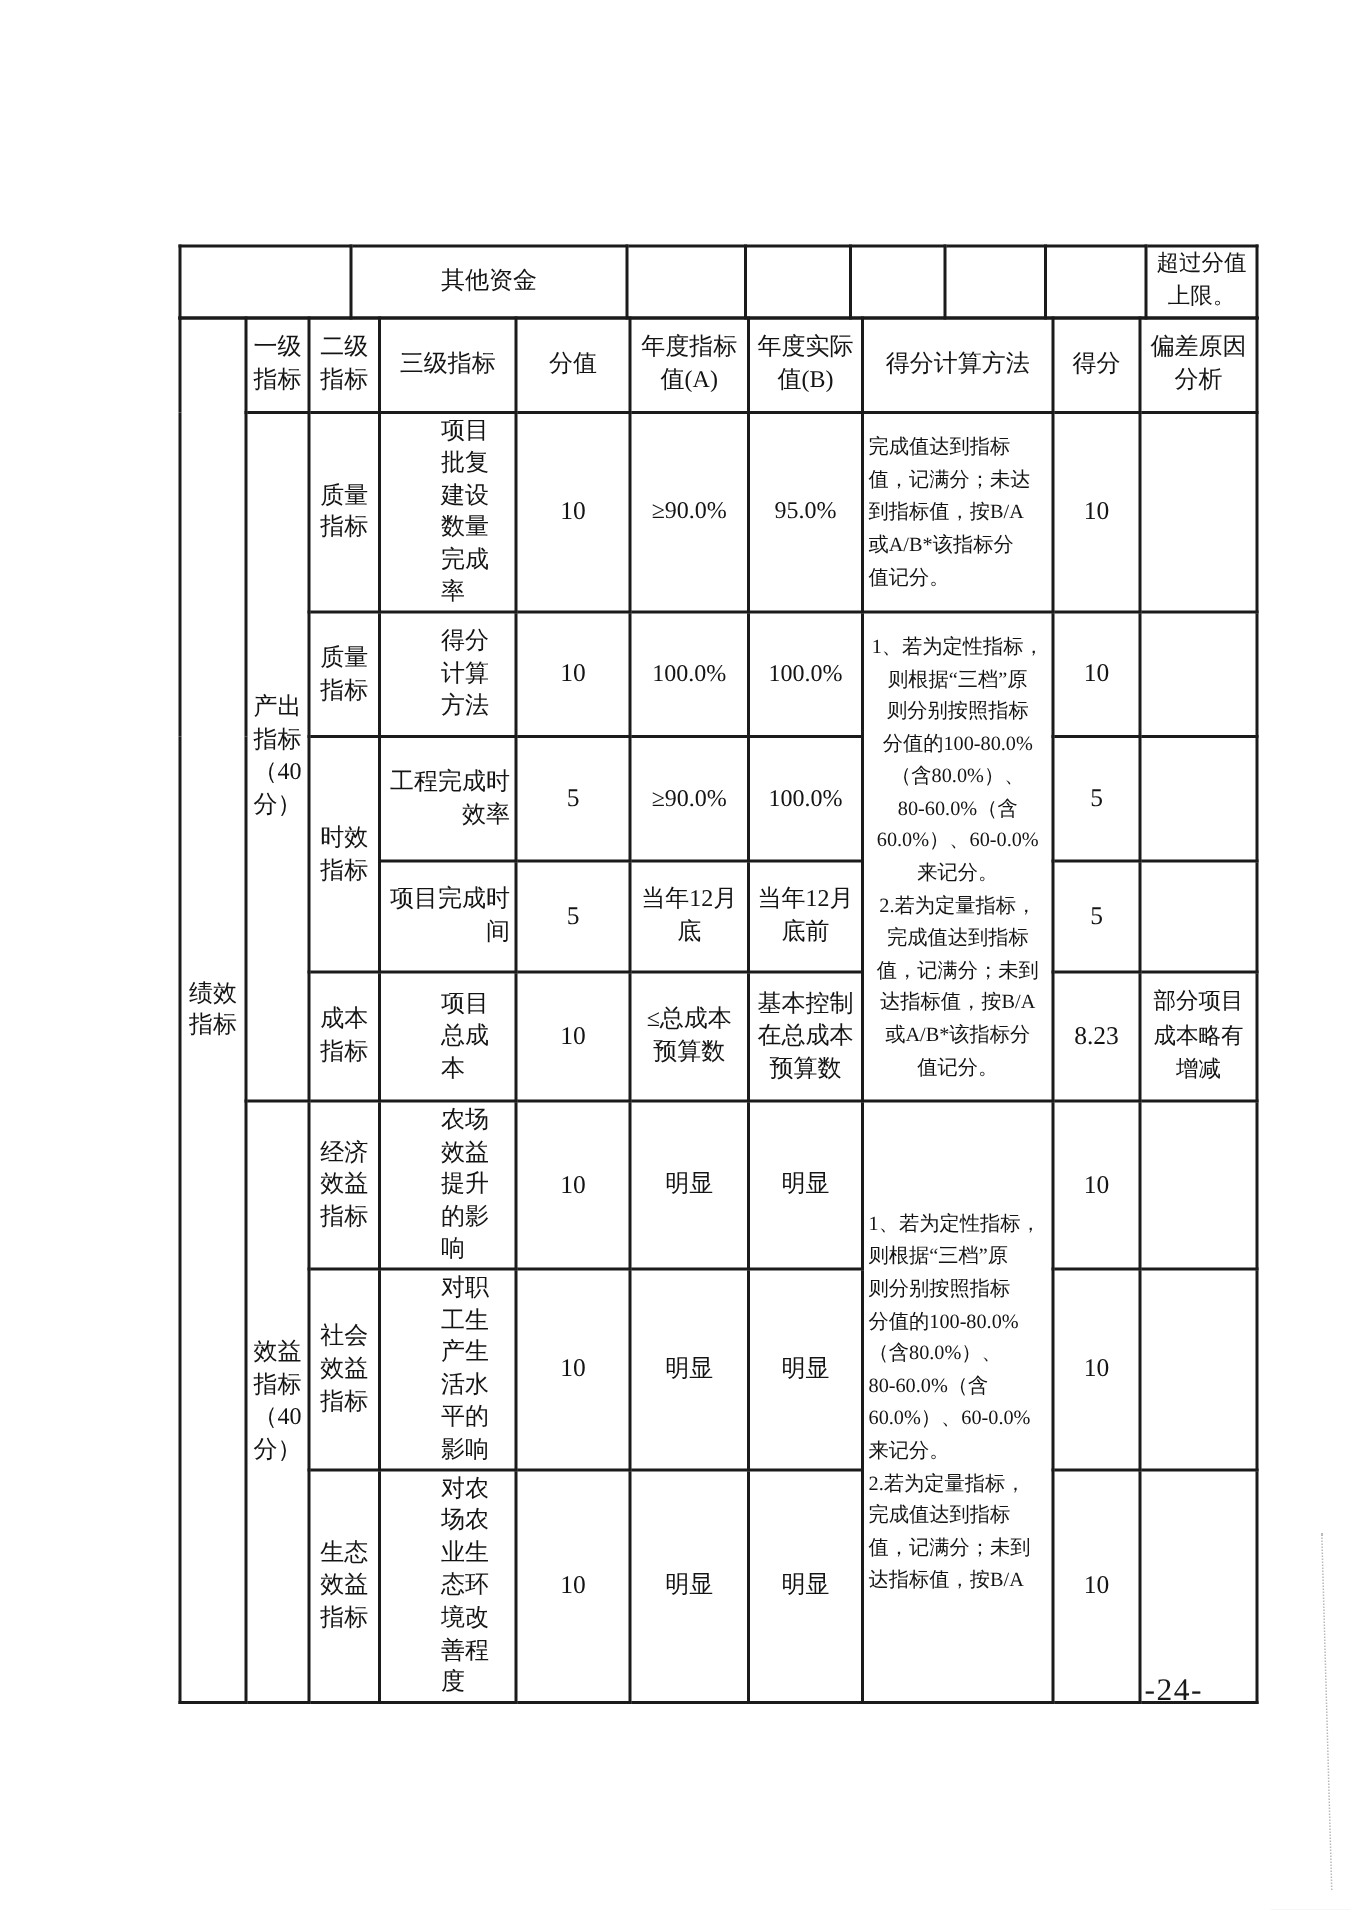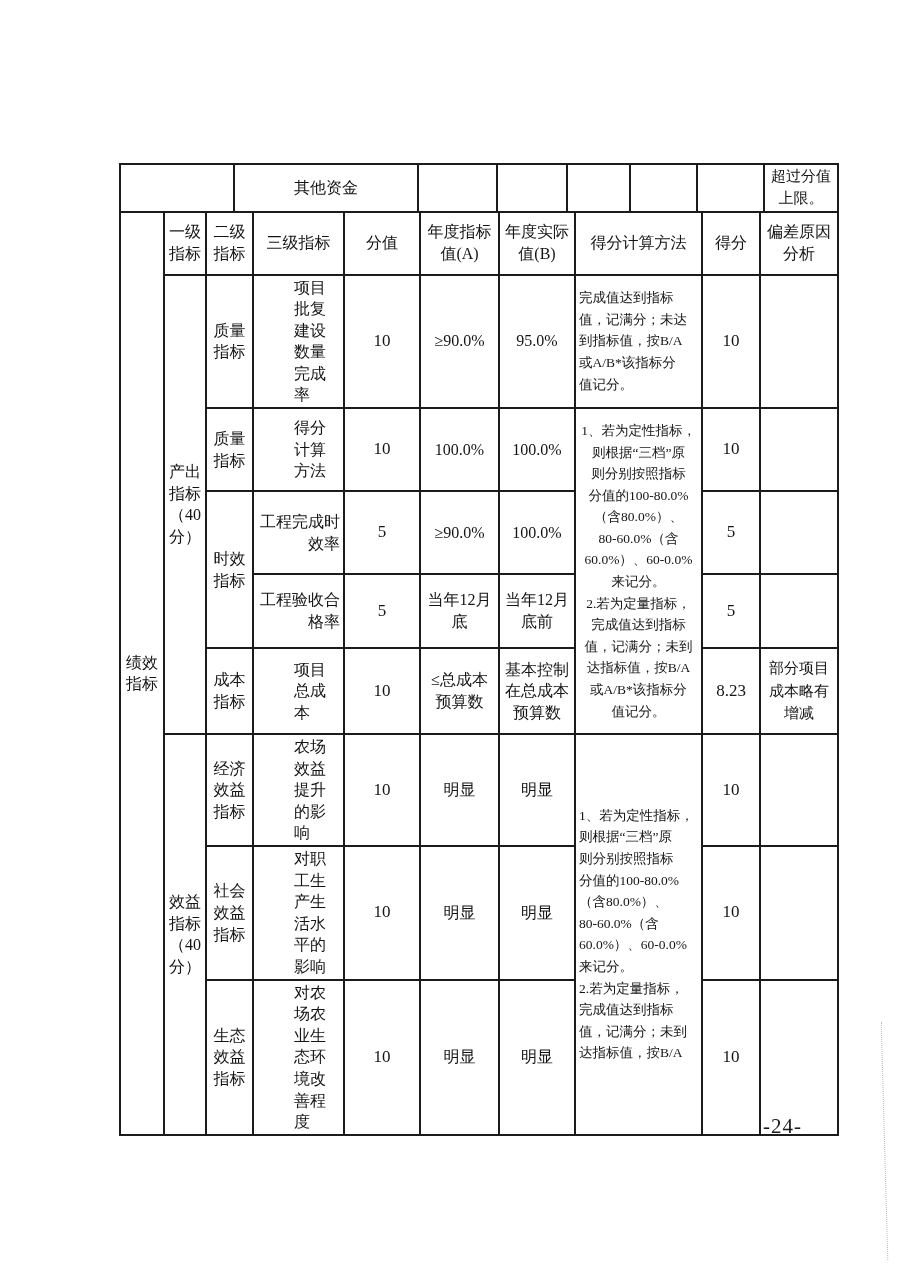--- a/index.html
+++ b/index.html
@@ -172,21 +172,21 @@
         <td class="vlabel" rowspan="2">时效指标</td>
         <td class="ind-c">工程完成时效率</td>
         <td class="num">5</td>
         <td>≥90.0%</td>
         <td>100.0%</td>
         <td class="num">5</td>
         <td class="deviation"></td>
       </tr>
 
       <tr style="height:74px">
-        <td class="ind-c">工程验收合格率</td>
+        <td class="ind-c">项目完成时间</td>
         <td class="num">5</td>
         <td>当年12月底</td>
         <td>当年12月底前</td>
         <td class="num">5</td>
         <td class="deviation"></td>
       </tr>
 
       <tr style="height:86px">
         <td class="vlabel">成本指标</td>
         <td class="ind">项目总成本</td>

